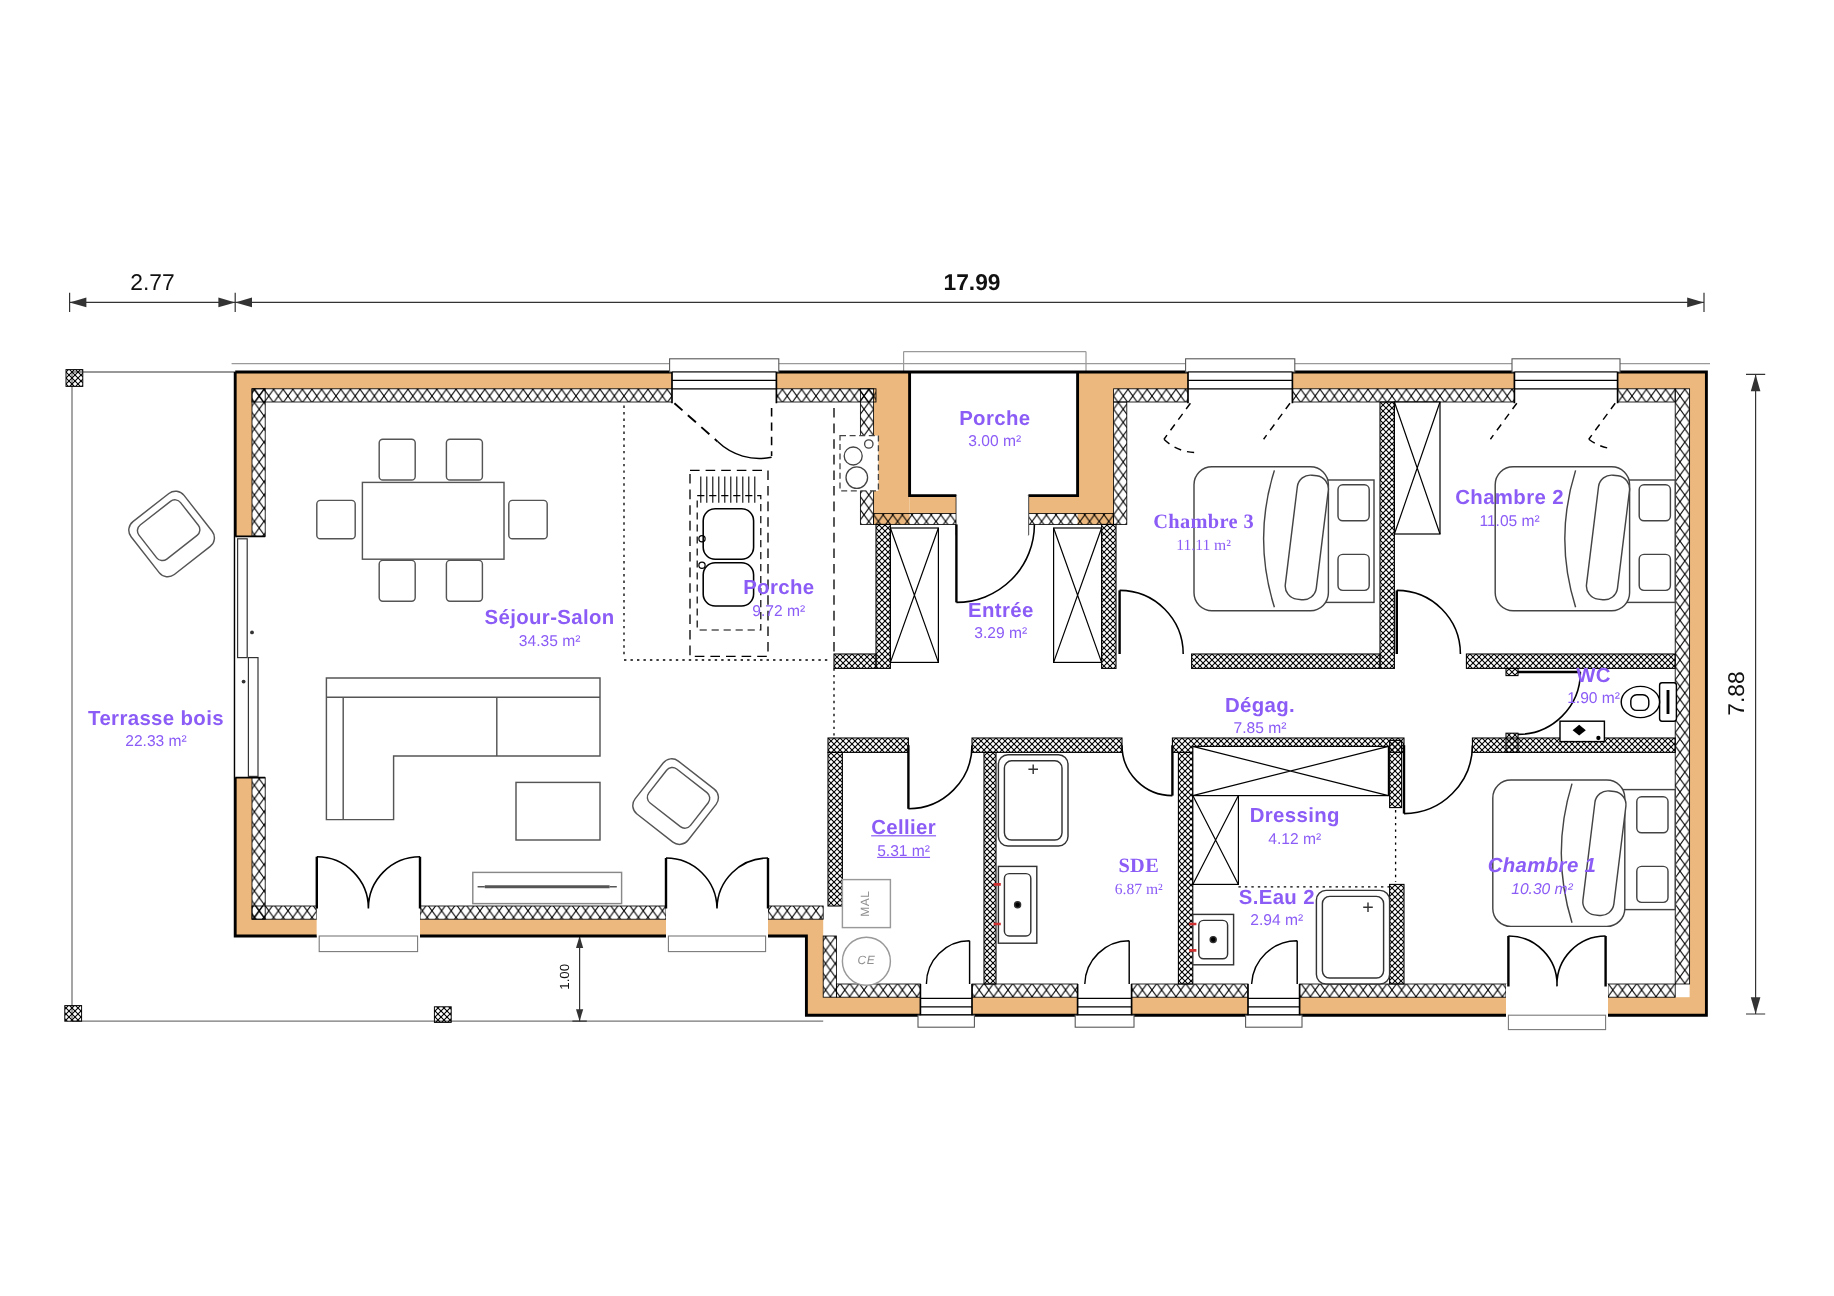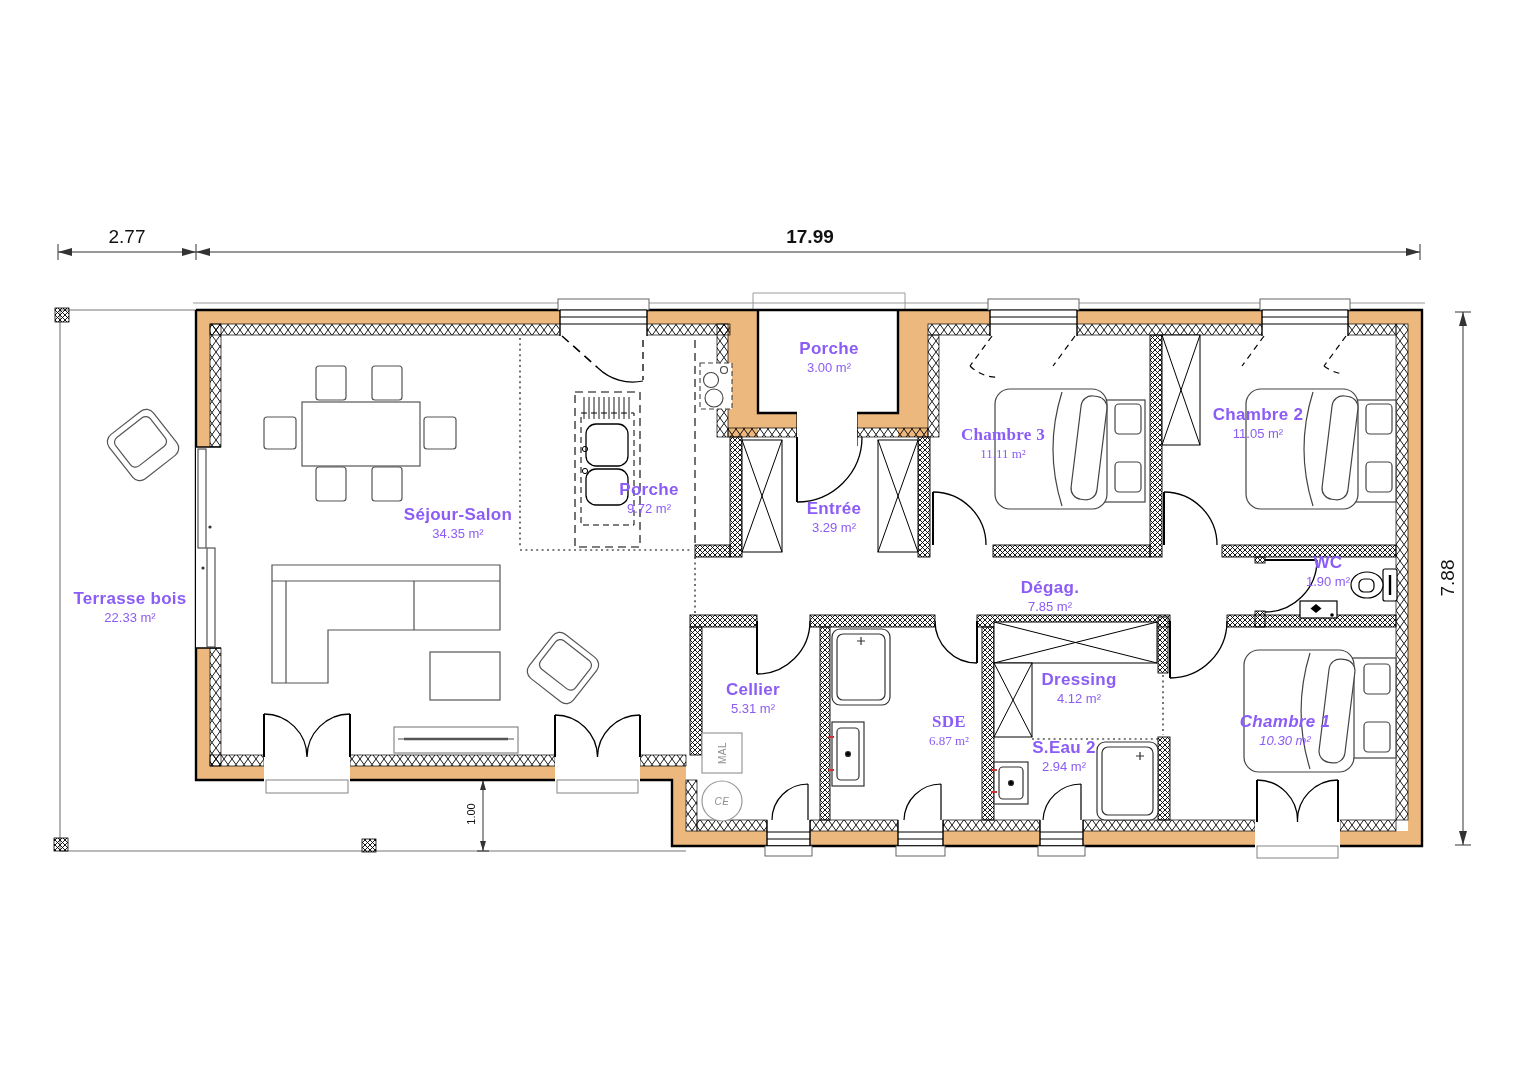--- a/index.html
+++ b/index.html
@@ -434,21 +434,21 @@
     <div class="ar">11.05 m²</div>
   </div>
   <div class="rlabel" style="left:1050px;top:577px;">
     <div class="nm">Dégag.</div>
     <div class="ar">7.85 m²</div>
   </div>
   <div class="rlabel" style="left:1328px;top:552px;">
     <div class="nm">WC</div>
     <div class="ar">1.90 m²</div>
   </div>
-  <div class="rlabel" style="left:753px;top:679px;">
+  <div class="rlabel" style="left:753px;top:679px;text-decoration:underline;">
     <div class="nm">Cellier</div>
     <div class="ar">5.31 m²</div>
   </div>
   <div class="rlabel" style="left:949px;top:711px;font-family:Liberation Serif, serif;">
     <div class="nm">SDE</div>
     <div class="ar">6.87 m²</div>
   </div>
   <div class="rlabel" style="left:1079px;top:669px;">
     <div class="nm">Dressing</div>
     <div class="ar">4.12 m²</div>

